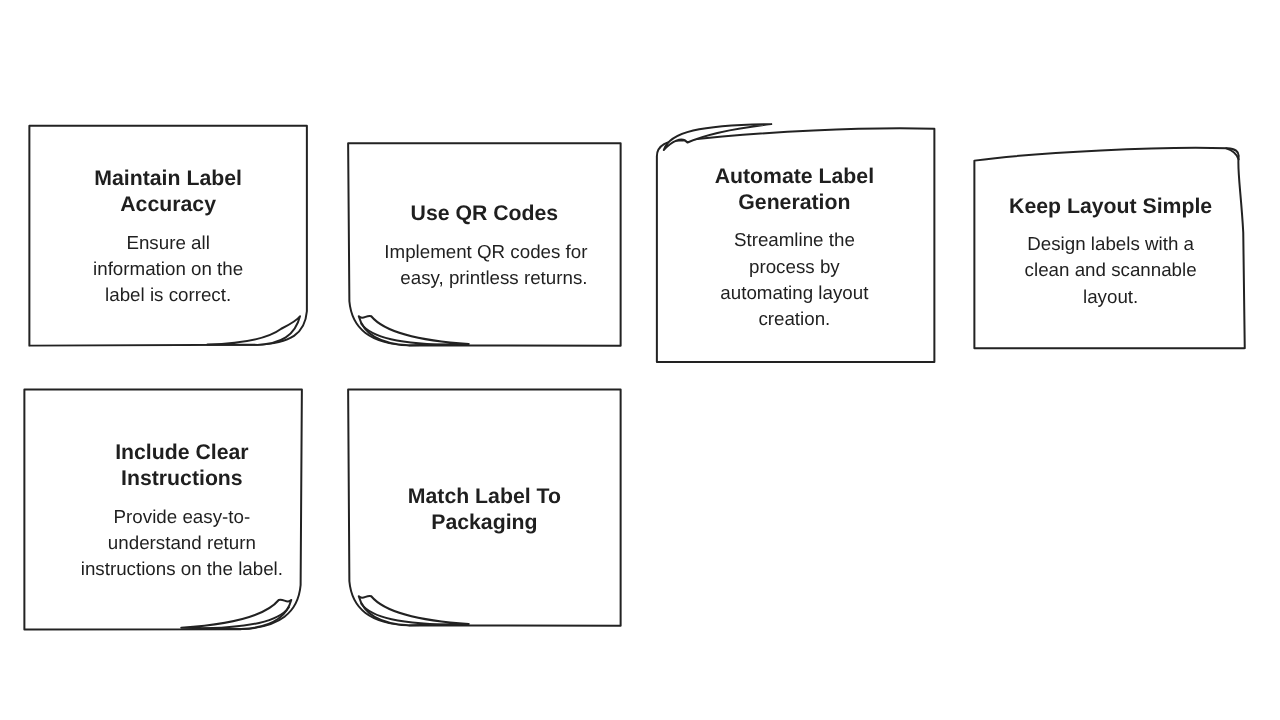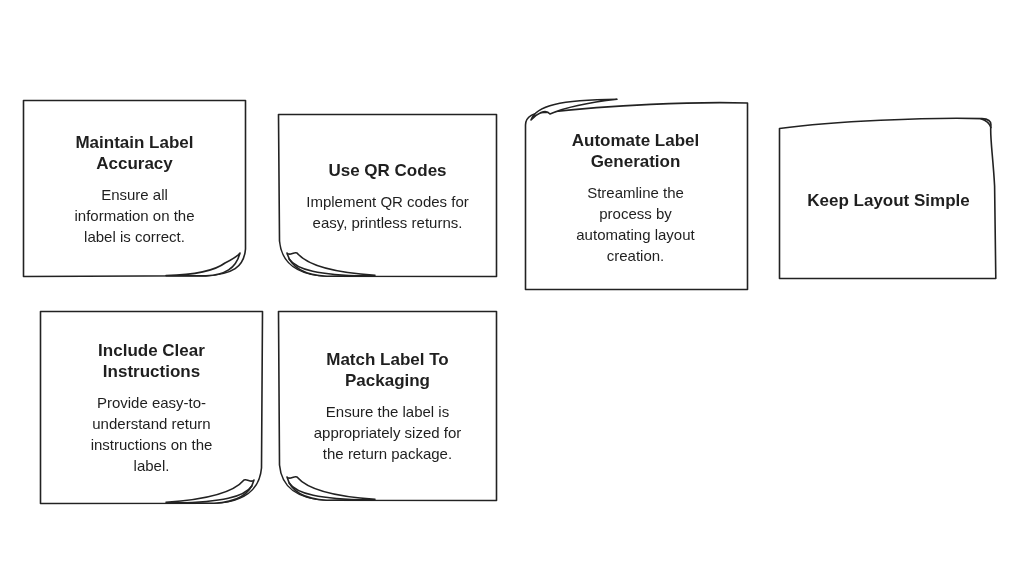--- a/index.html
+++ b/index.html
@@ -48,26 +48,26 @@
   }
   .note-text {
     font-size: 15px;
     line-height: 21px;
     margin-top: 10px;
   }
   
   #note-1 { left: 22px;  top: 99px;  width: 225px; height: 180px; }
   #note-1 .note-content { padding: 0 40px; }
   #note-2 { left: 277px; top: 113px; width: 221px; height: 166px; }
-  #note-2 .note-content { padding: 0 28px; }
+  #note-2 .note-content { padding: 0 28px; text-align: right; }
   #note-3 { left: 522px; top: 99px;  width: 227px; height: 192px; }
   #note-3 .note-content { padding: 6px 44px 0 44px; }
   #note-4 { left: 778px; top: 114px; width: 221px; height: 167px; }
   #note-4 .note-content { padding: 6px 28px 0 28px; }
-  #note-5 { left: 39px;  top: 310px; width: 225px; height: 196px; }
+  #note-5 { left: 18px;  top: 310px; width: 225px; height: 196px; padding-left: 30px; }
   #note-5 .note-content { padding: 0 40px; }
   #note-6 { left: 277px; top: 310px; width: 221px; height: 193px; }
   #note-6 .note-content { padding: 0 36px; }
 </style>
 </head>
 <body>
 
 <div id="canvas">
 
   <div class="note" id="note-1">
@@ -104,20 +104,21 @@
     </div>
   </div>
 
   <div class="note" id="note-4">
     <svg class="note-svg" width="241" height="187" viewBox="-10 -10 241 187">
       <path d="M1.5,14.5 C55,7.5 150,3 204,4.6 C210,4.8 213.4,7.2 212.9,11.5 C211.6,21 215,42 216.6,72 L217.8,164.5 L1.5,164.5 Z"></path>
       <path class="line-only" d="M203,4.7 C208.3,6.4 211.6,9.4 212.9,13.5"></path>
     </svg>
     <div class="note-content">
       <div class="note-title">Keep Layout Simple</div>
+      <div class="note-text">Design labels with a clean and scannable layout.</div>
     </div>
   </div>
 
   <div class="note" id="note-5">
     <svg class="note-svg" width="245" height="216" viewBox="-10 -10 245 216">
       <path d="M1.5,1.5 H223.5 L222.5,158 C220.5,180 206,191.8 175,193.3 L1.5,193.5 Z"></path>
       <path d="M205,170 C195,182 170,189.5 127,192.2 L175,193.2 C197,192.2 211,185 215,170 C212,173.5 208.5,168.5 205,170 Z"></path>
       <path class="line-only" d="M213,176 C205,187 183,192.2 137,193"></path>
     </svg>
     <div class="note-content">
@@ -127,17 +128,16 @@
   </div>
 
   <div class="note" id="note-6">
     <svg class="note-svg" width="241" height="213" viewBox="-10 -10 241 213">
       <path d="M219.5,1.5 L1.5,1.5 L2.5,155 C4.5,177 19,188.8 50,190.3 L219.5,190.5 Z"></path>
       <path d="M20,167 C30,179 55,186.5 98,189.2 L50,190.2 C28,189.2 14,182 10,167 C13,170.5 16.5,165.5 20,167 Z"></path>
       <path class="line-only" d="M12,173 C20,184 42,189.2 92,190"></path>
     </svg>
     <div class="note-content">
       <div class="note-title">Match Label To Packaging</div>
-      <div class="note-text">Ensure the label is appropriately sized for the return package.</div>
     </div>
   </div>
 
 </div>
 
 </body></html>

